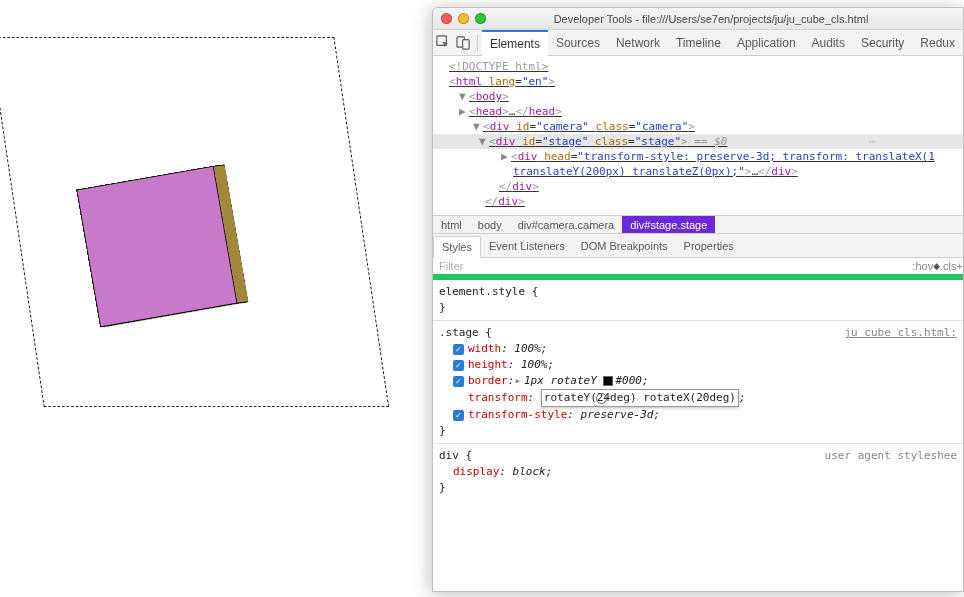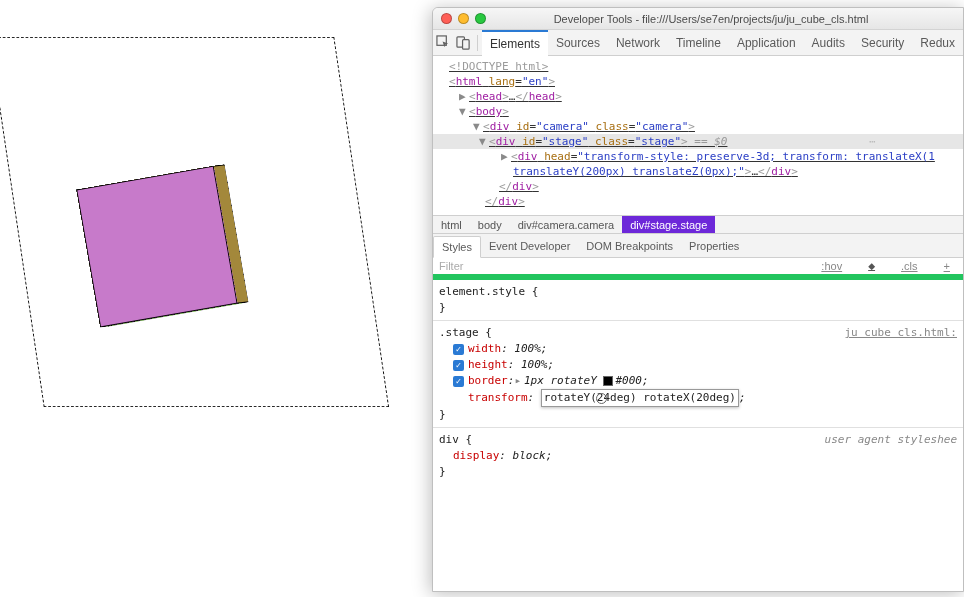--- a/index.html
+++ b/index.html
@@ -43,38 +43,38 @@
   .crumbs { display: flex; align-items: center; height: 19px; border-top: 1px solid #cfcfcf; border-bottom: 1px solid #cfcfcf; background: #f3f3f3; font-family: "Helvetica Neue", Arial, sans-serif; font-size: 11px; color: #555; }
   .crumbs .c { padding: 0 8px; height: 100%; display:flex;align-items:center; cursor: pointer; }
   .crumbs .c.active { background: #6d28d9; color: #fff; }
 
   .style-tabs { display: flex; height: 24px; border-bottom: 1px solid #cfcfcf; background: #f3f3f3; font-family: "Helvetica Neue", Arial, sans-serif; font-size: 11px; }
   .style-tabs .st { padding: 0 8px; display:flex; align-items:center; color: #5a5a5a; cursor: pointer; }
   .style-tabs .st.active { background: #fff; border: 1px solid #cfcfcf; border-bottom: 1px solid #fff; margin-bottom: -1px; margin-top: 2px; border-radius: 2px 2px 0 0; }
 
   .filterbar { display: flex; align-items: center; height: 22px; border-bottom: 6px solid #22c55e; background: #fff; padding-left: 6px; font-family: "Helvetica Neue", Arial, sans-serif; color: #888; font-size: 11px; }
   .filterbar .sp { flex: 1; }
-  .filterbar .pill { margin: 0 13px; cursor: pointer; text-decoration: underline; }
+  .filterbar .pill { margin: 0 0; cursor: pointer; }
   .filterbar .diamond { font-size: 9px; color: #555; }
 
   .styles { background: #fff; flex: 1; padding: 4px 6px; font-size: 11px; line-height: 16px; color: #222; }
   .rule { margin-bottom: 4px; }
   .rule .head { display: flex; }
   .rule .sel { color: #222; }
   .rule .src { margin-left: auto; color: #888; text-decoration: underline; cursor: pointer; }
   .rule .decl { padding-left: 14px; white-space: nowrap; }
   .chk { display: inline-flex; width: 11px; height: 11px; border-radius: 2px; background: #2a7ad4; color: #fff; font-size: 9px; align-items: center; justify-content: center; margin-right: 4px; vertical-align: middle; }
   .chk::before{content:"✓"}
   .prop { color: #c80000; }
   .pv { color: #222; font-style: italic; }
   .disc { color: #888; margin-right: 3px; }
   .sw { display: inline-block; width: 10px; height: 10px; border: 1px solid #666; background: #000; vertical-align: middle; margin-right: 2px; }
   .editbox { display: inline-block; border: 1px solid #999; background: #fff; padding: 0 2px; font-family: inherit; box-shadow: 0 1px 3px rgba(0,0,0,.25); }
   .caret-ring { display:inline-block; width:11px; height:11px; border:1px solid #666; border-radius:50%; position: relative; vertical-align: middle; margin: 0 -1px; }
-  .ua { color: #808080; font-style: italic; }
+  .ua { color: #808080; }
   .divline { border-top: 1px solid #e0e0e0; margin: 2px -6px 4px -6px; }
 
   svg { display: block; }
 </style>
 </head>
 <body>
 
 <div class="viewport">
   <div class="stage-box">
     <div class="cube-wrap">
@@ -121,40 +121,40 @@
     <div class="tab">Timeline</div>
     <div class="tab">Application</div>
     <div class="tab">Audits</div>
     <div class="tab">Security</div>
     <div class="tab">Redux</div>
   </div>
 
   <div class="dom-panel">
     <div class="dom-line" style="padding-left:8px"><span class="com">&lt;!DOCTYPE html&gt;</span></div>
     <div class="dom-line" style="padding-left:8px"><span class="com">&lt;</span><span class="tag">html</span> <span class="attr">lang</span>=<span class="val">"en"</span><span class="com">&gt;</span></div>
+    <div class="dom-line" style="padding-left:18px"><span class="arrow">▼</span><span class="com">&lt;</span><span class="tag">body</span><span class="com">&gt;</span></div>
     <div class="dom-line" style="padding-left:18px"><span class="arrow">▶</span><span class="com">&lt;</span><span class="tag">head</span><span class="com">&gt;</span><span>…</span><span class="com">&lt;/</span><span class="tag">head</span><span class="com">&gt;</span></div>
-    <div class="dom-line" style="padding-left:18px"><span class="arrow">▼</span><span class="com">&lt;</span><span class="tag">body</span><span class="com">&gt;</span></div>
     <div class="dom-line" style="padding-left:32px"><span class="arrow">▼</span><span class="com">&lt;</span><span class="tag">div</span> <span class="attr">id</span>=<span class="val">"camera"</span> <span class="attr">class</span>=<span class="val">"camera"</span><span class="com">&gt;</span></div>
     <span class="hl dom-line" style="padding-left:46px"><span style="color:#bbb;position:absolute;left:436px">⋯</span><span class="arrow">▼</span><span class="com">&lt;</span><span class="tag">div</span> <span class="attr">id</span>=<span class="val">"stage"</span> <span class="attr">class</span>=<span class="val">"stage"</span><span class="com">&gt;</span><span class="dollar"> == $0</span></span>
     <div class="dom-line" style="padding-left:60px"><span class="arrow">▶</span><span class="com">&lt;</span><span class="tag">div</span> <span class="attr">head</span>=<span class="val">"transform-style: preserve-3d; transform: translateX(1</span></div>
     <div class="dom-line" style="padding-left:72px"><span class="val">translateY(200px) translateZ(0px);"</span><span class="com">&gt;</span><span>…</span><span class="com">&lt;/</span><span class="tag">div</span><span class="com">&gt;</span></div>
     <div class="dom-line" style="padding-left:58px"><span class="com">&lt;/</span><span class="tag">div</span><span class="com">&gt;</span></div>
     <div class="dom-line" style="padding-left:44px"><span class="com">&lt;/</span><span class="tag">div</span><span class="com">&gt;</span></div>
   </div>
 
   <div class="crumbs">
     <div class="c">html</div>
     <div class="c">body</div>
     <div class="c">div#camera.camera</div>
     <div class="c active">div#stage.stage</div>
   </div>
 
   <div class="style-tabs">
     <div class="st active">Styles</div>
-    <div class="st">Event Developer</div>
+    <div class="st">Event Listeners</div>
     <div class="st">DOM Breakpoints</div>
     <div class="st">Properties</div>
   </div>
 
   <div class="filterbar">
     <span style="color:#aaa" placeholder="Filter">Filter</span>
     <span class="sp"></span>
     <span class="pill">:hov</span>
     <span class="pill diamond">◆</span>
     <span class="pill">.cls</span>
@@ -173,20 +173,21 @@
 
     <div class="rule">
       <div class="head">
           <span class="sel">.stage {</span>
           <span class="src">ju cube cls.html:</span>
         </div>
       <div class="decl"><span class="chk"></span><span class="prop">width</span><span class="pv">: 100%;</span></div>
       <div class="decl"><span class="chk"></span><span class="prop">height</span><span class="pv">: 100%;</span></div>
       <div class="decl"><span class="chk"></span><span class="prop">border</span><span class="pv">:</span><span class="disc">▸</span><span class="pv">1px rotateY </span><span class="sw"></span><span class="pv">#000;</span></div>
       <div class="decl"><span style="display:inline-block;width:15px"></span><span class="prop">transform</span><span class="pv">: </span><span class="editbox"><span>rotateY(</span><span style="position:relative"><span>24deg</span><span class="caret-ring" style="position:absolute;left:0;top:2px"></span></span><span>) rotateX(20deg)</span></span><span class="pv">;</span></div>
+      <div class="decl"><span class="chk"></span><span class="prop">transform-style</span><span class="pv">: preserve-3d;</span></div>
       <div>}</div>
     </div>
     <div class="divline"></div>
 
     <div class="rule">
       <div class="head">
           <span class="sel">div {</span>
           <span class="src ua" style="text-decoration:none">user agent styleshee</span>
         </div>
       <div class="decl"><span class="prop">display</span><span class="pv">: block;</span></div>

